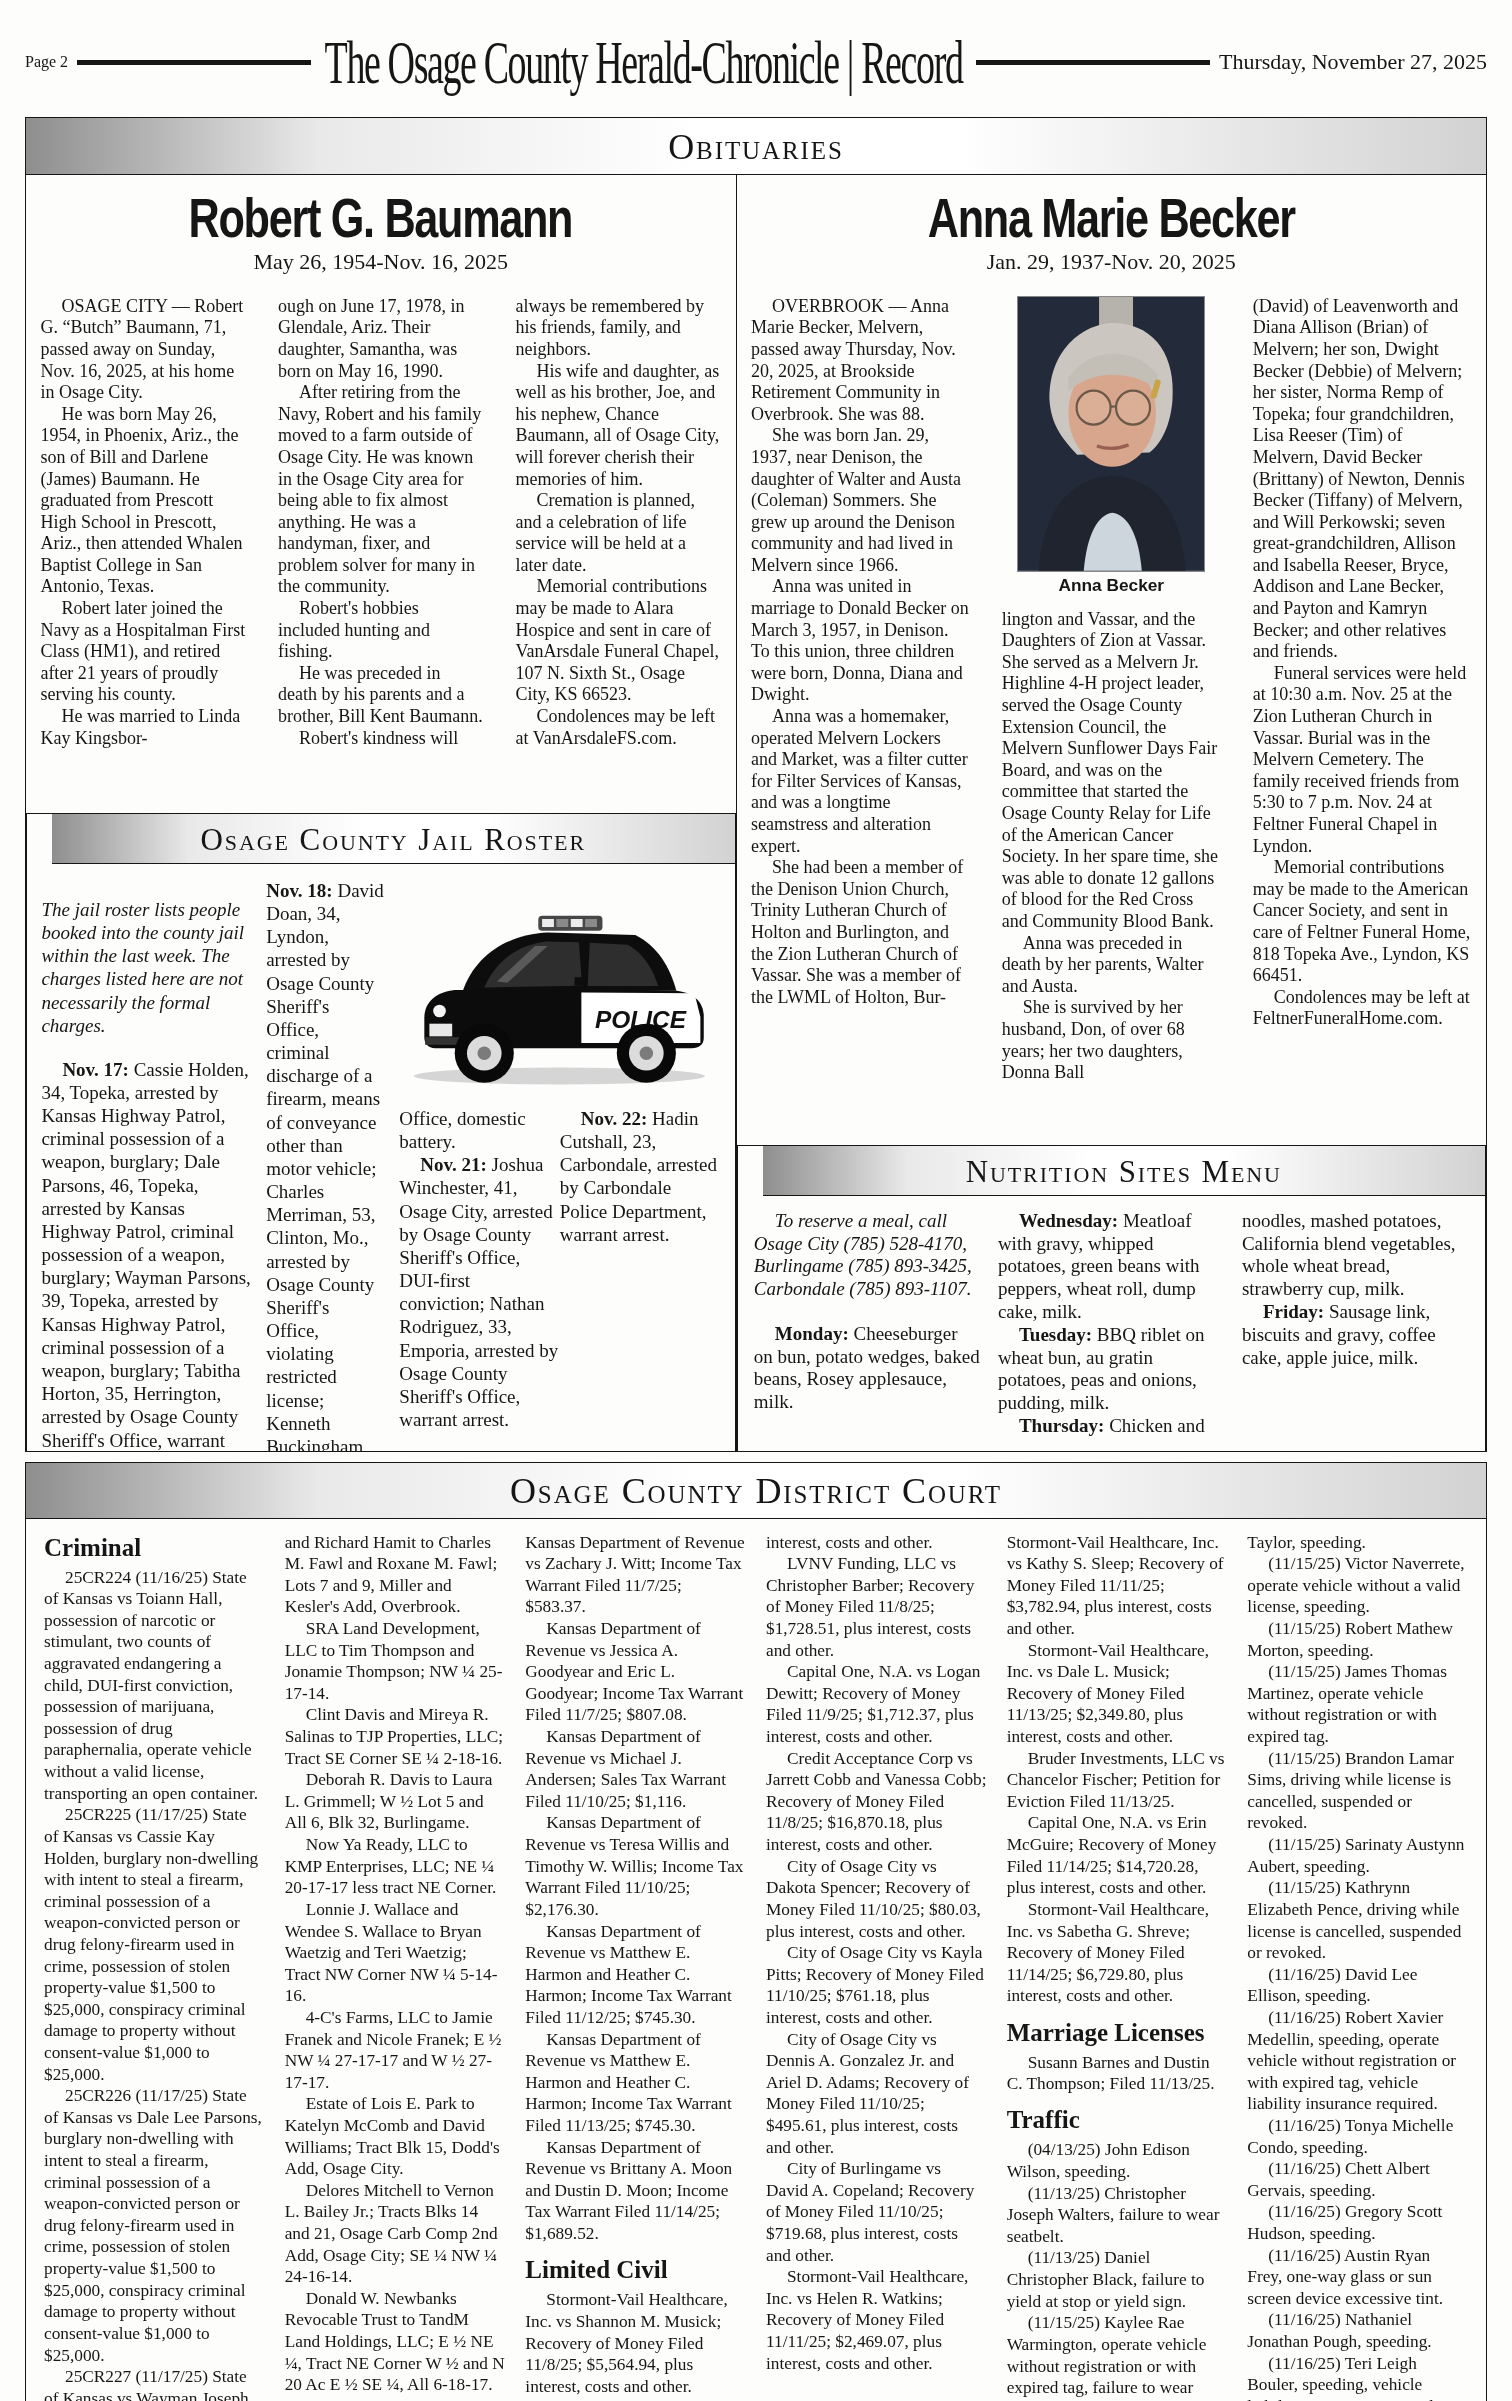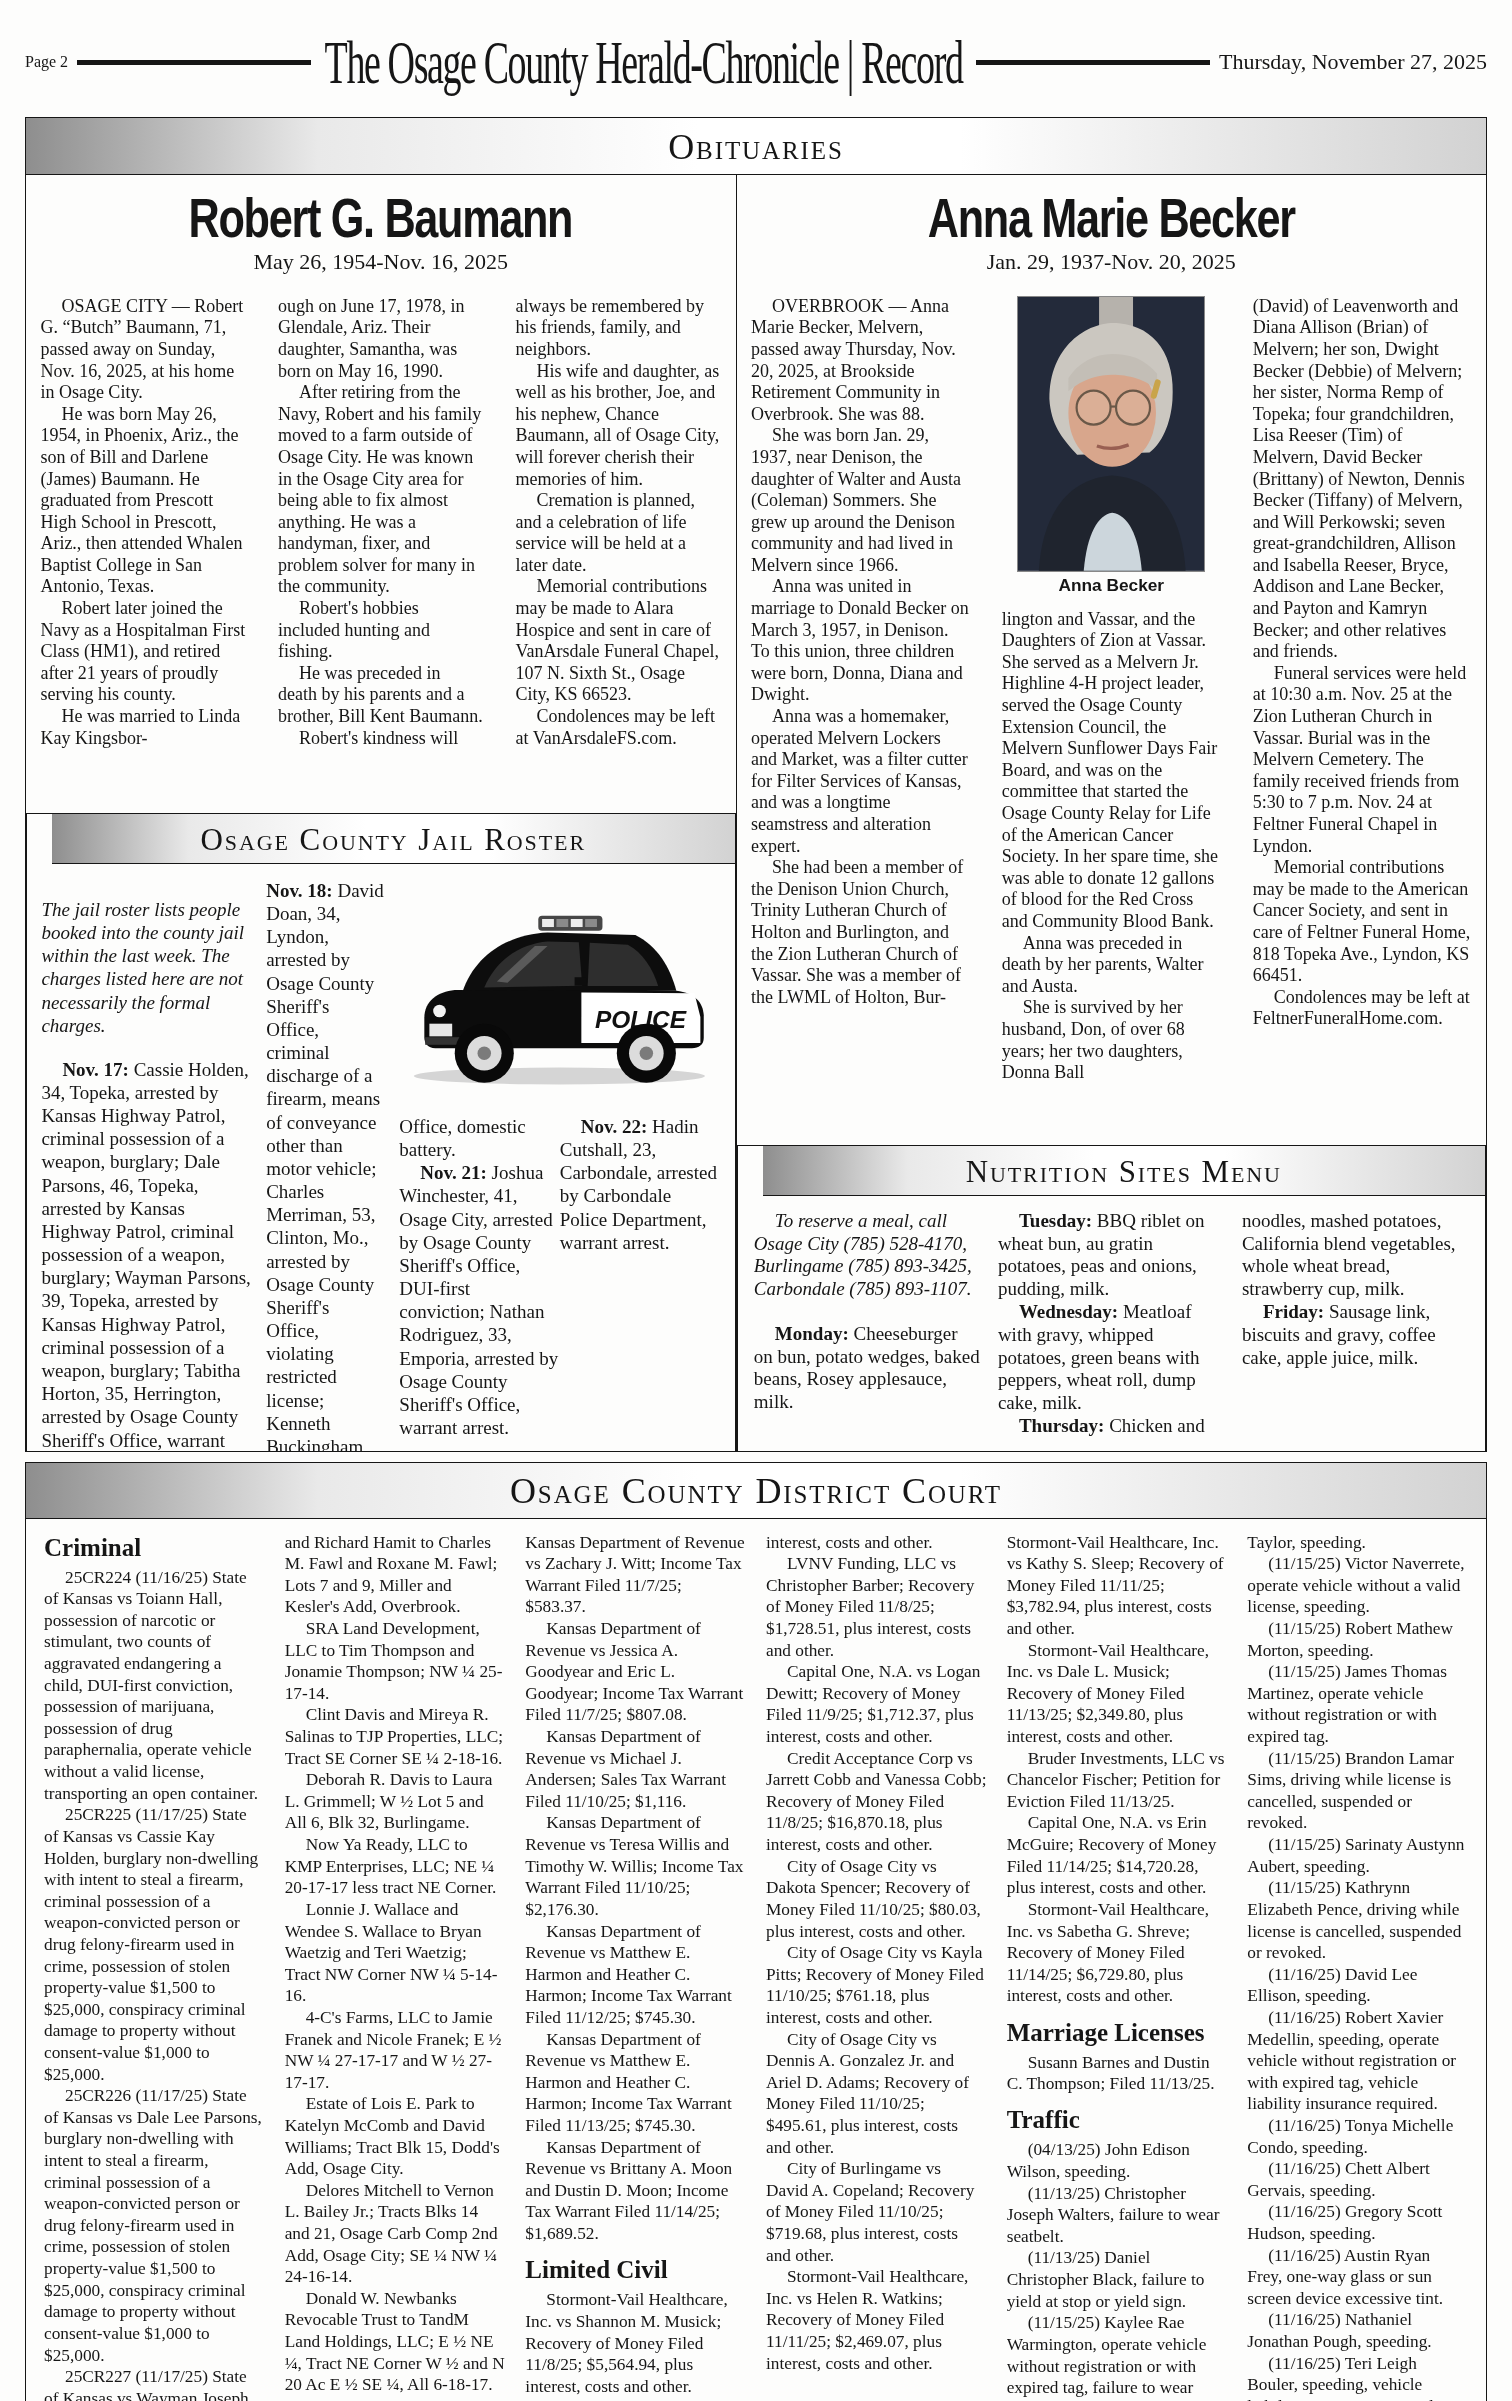--- a/index.html
+++ b/index.html
@@ -63,21 +63,21 @@
   .photo-caption { text-align:center; font-family:"Liberation Sans",sans-serif; font-weight:bold; font-size:17.3px; margin-bottom:12.5px; }
 
   
   .jail { margin-top:14.4px; height:639px; overflow:hidden; }
   .jail-flex { display:flex; gap:14.4px; padding:14.4px 14.4px 0; font-size:19px; line-height:1.22; }
   .jail-col1 { width:31%; }
   .jail-col1 .intro { font-style:italic; margin-bottom:1.1em; }
   .jail-col2 { width:17.5%; }
   .jail-right { flex:1; }
   .car-wrap svg { width:100%; height:221px; display:block; }
-  .jail-sub { display:flex; gap:0; margin-top:15px; }
+  .jail-sub { display:flex; gap:0; margin-top:7px; }
   .jail-sub > div { flex:1; }
 
   
   .nutrition { margin-top:14.4px; height:307px; overflow:hidden; }
   .nut-cols { display:flex; gap:17.3px; padding:13.4px 16.3px 0; font-size:19px; line-height:1.2; }
   .nut-cols .tcol { flex:1; }
 
   
   .court { margin-top:9.6px; }
   .court-grid {
@@ -237,22 +237,22 @@
         </article>
 
         <section class="box nutrition">
           <div class="band band-sm">Nutrition Sites Menu</div>
           <div class="nut-cols">
             <div class="tcol">
                 <p class="para italic">To reserve a meal, call Osage City (785) 528-4170, Burlingame (785) 893-3425, Carbondale (785) 893-1107.</p>
                 <p class="para gap"><b>Monday: </b>Cheeseburger on bun, potato wedges, baked beans, Rosey applesauce, milk.</p>
               </div>
             <div class="tcol">
+                <p class="para"><b>Wednesday: </b>Meatloaf with gravy, whipped potatoes, green beans with peppers, wheat roll, dump cake, milk.</p>
                 <p class="para"><b>Tuesday: </b>BBQ riblet on wheat bun, au gratin potatoes, peas and onions, pudding, milk.</p>
-                <p class="para"><b>Wednesday: </b>Meatloaf with gravy, whipped potatoes, green beans with peppers, wheat roll, dump cake, milk.</p>
                 <p class="para"><b>Thursday: </b>Chicken and</p>
               </div>
             <div class="tcol">
                 <p class="para noindent">noodles, mashed potatoes, California blend vegetables, whole wheat bread, strawberry cup, milk.</p>
                 <p class="para"><b>Friday: </b>Sausage link, biscuits and gravy, coffee cake, apple juice, milk.</p>
               </div>
           </div>
         </section>
       </div>
     </div>

